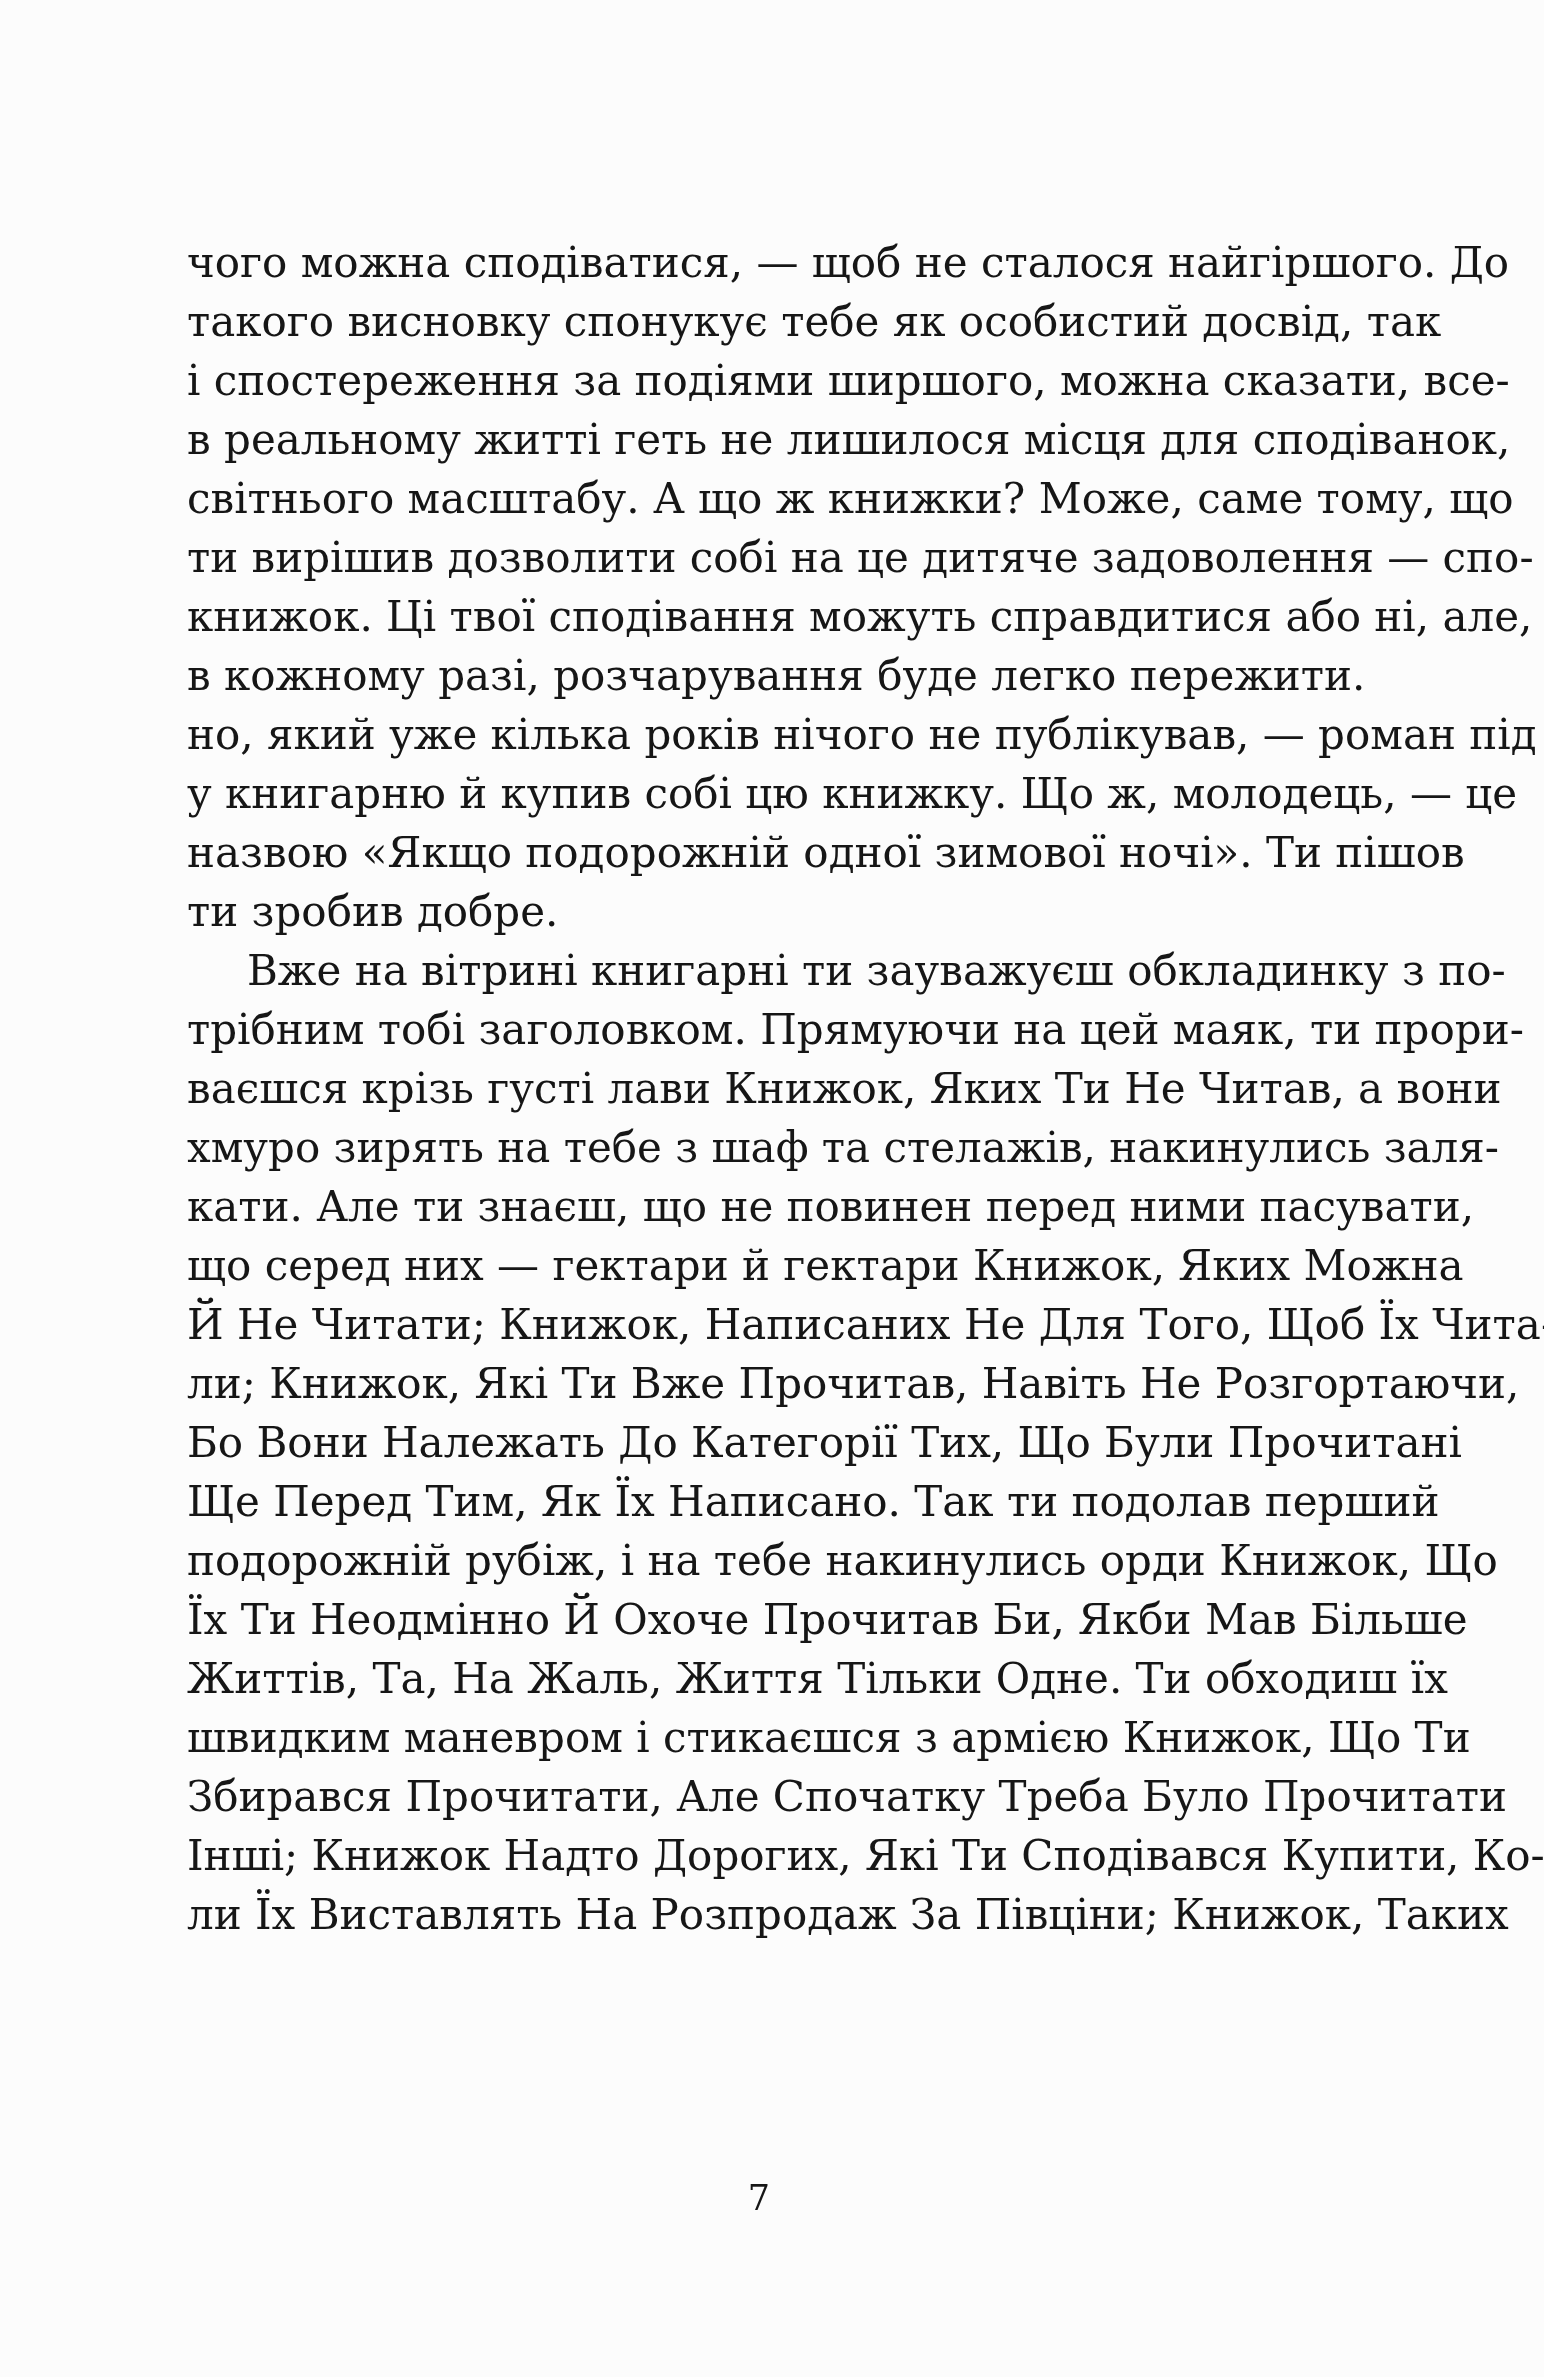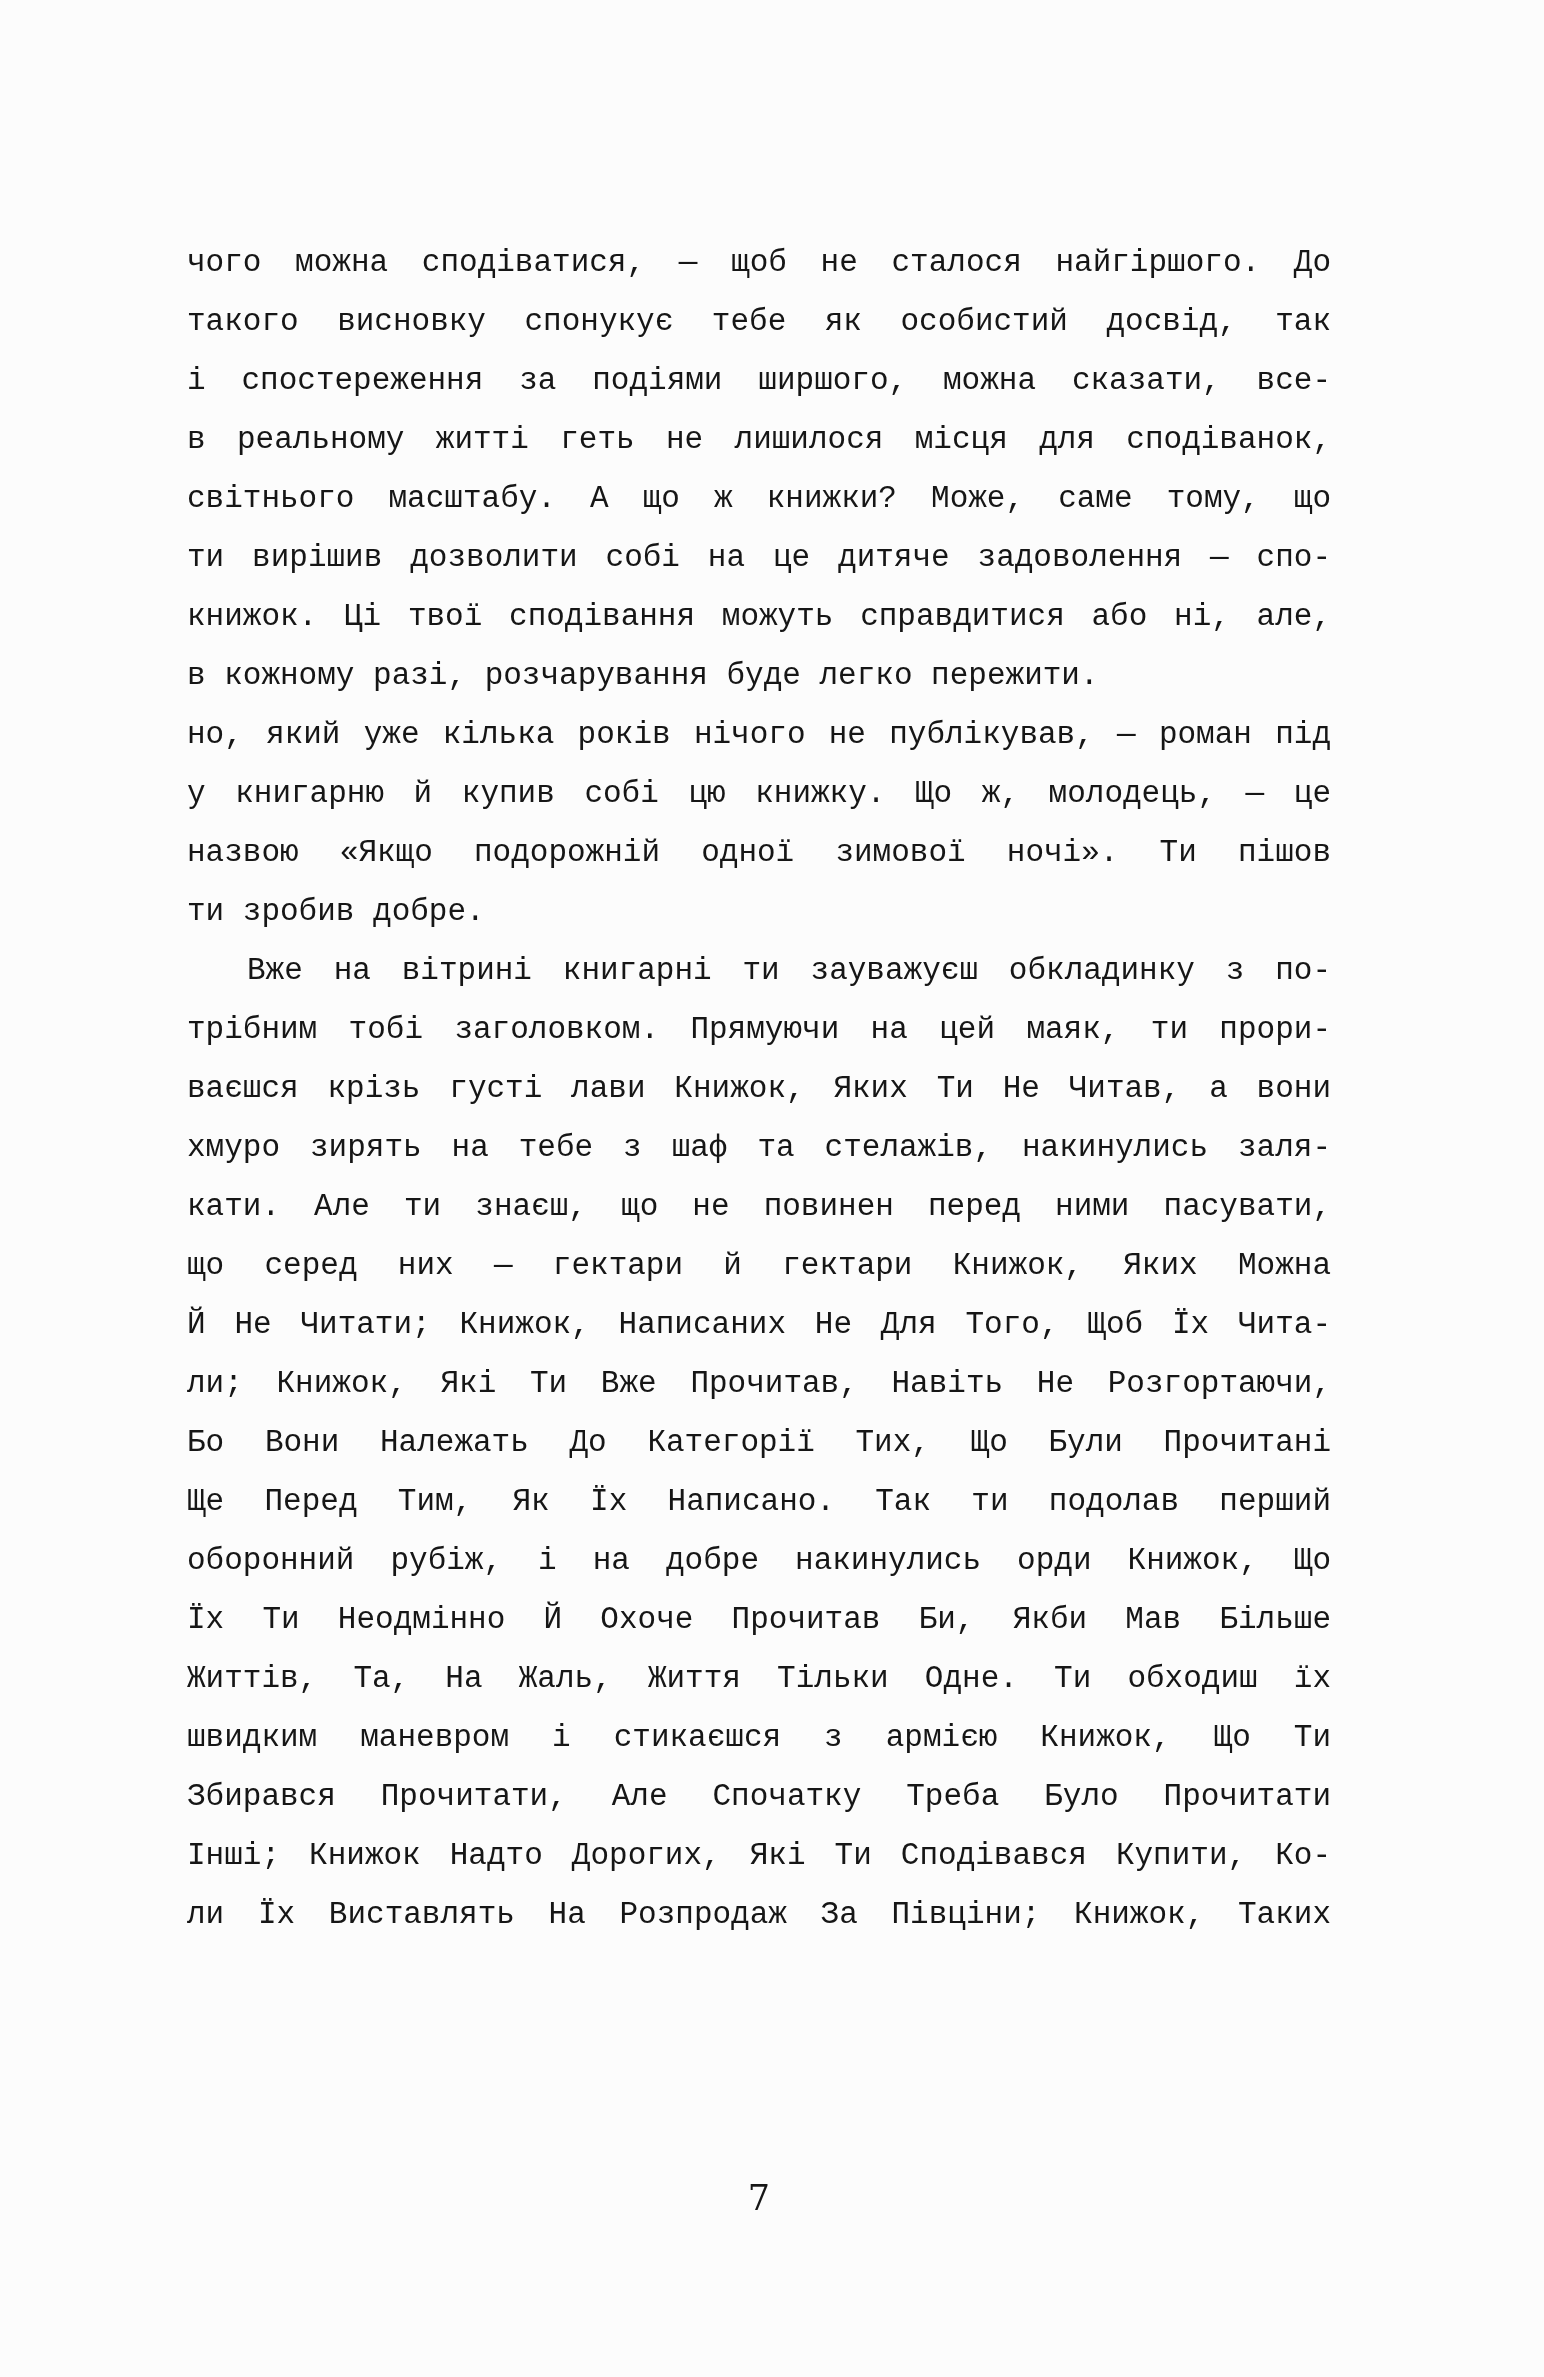--- a/index.html
+++ b/index.html
@@ -18,25 +18,24 @@
   }
   .textblock {
     position: absolute;
     left: 187px;
     top: 233px;
     width: 1144px;
   }
   .line {
     height: 59px;
     line-height: 59px;
-    font-size: 31px;
+    font-size: 42px;
     white-space: nowrap;
     text-align: justify;
     text-align-last: justify;
-    font-family: Liberation Mono, monospace;
   }
   .line.indent {
     text-indent: 60px;
   }
   .line.end {
     text-align-last: left;
   }
   .pagenum {
     position: absolute;
     left: 187px;
@@ -68,21 +67,21 @@
       <div class="line indent">Вже на вітрині книгарні ти зауважуєш обкладинку з по-</div>
       <div class="line">трібним тобі заголовком. Прямуючи на цей маяк, ти прори-</div>
       <div class="line">ваєшся крізь густі лави Книжок, Яких Ти Не Читав, а вони</div>
       <div class="line">хмуро зирять на тебе з шаф та стелажів, накинулись заля-</div>
       <div class="line">кати. Але ти знаєш, що не повинен перед ними пасувати,</div>
       <div class="line">що серед них — гектари й гектари Книжок, Яких Можна</div>
       <div class="line">Й Не Читати; Книжок, Написаних Не Для Того, Щоб Їх Чита-</div>
       <div class="line">ли; Книжок, Які Ти Вже Прочитав, Навіть Не Розгортаючи,</div>
       <div class="line">Бо Вони Належать До Категорії Тих, Що Були Прочитані</div>
       <div class="line">Ще Перед Тим, Як Їх Написано. Так ти подолав перший</div>
-      <div class="line">оборонний рубіж, і на добре накинулись орди Книжок, Що</div>
+      <div class="line">подорожній рубіж, і на тебе накинулись орди Книжок, Що</div>
       <div class="line">Їх Ти Неодмінно Й Охоче Прочитав Би, Якби Мав Більше</div>
       <div class="line">Життів, Та, На Жаль, Життя Тільки Одне. Ти обходиш їх</div>
       <div class="line">швидким маневром і стикаєшся з армією Книжок, Що Ти</div>
       <div class="line">Збирався Прочитати, Але Спочатку Треба Було Прочитати</div>
       <div class="line">Інші; Книжок Надто Дорогих, Які Ти Сподівався Купити, Ко-</div>
       <div class="line">ли Їх Виставлять На Розпродаж За Півціни; Книжок, Таких</div>
     </div>
   <div class="pagenum">7</div>
 </div>
 

